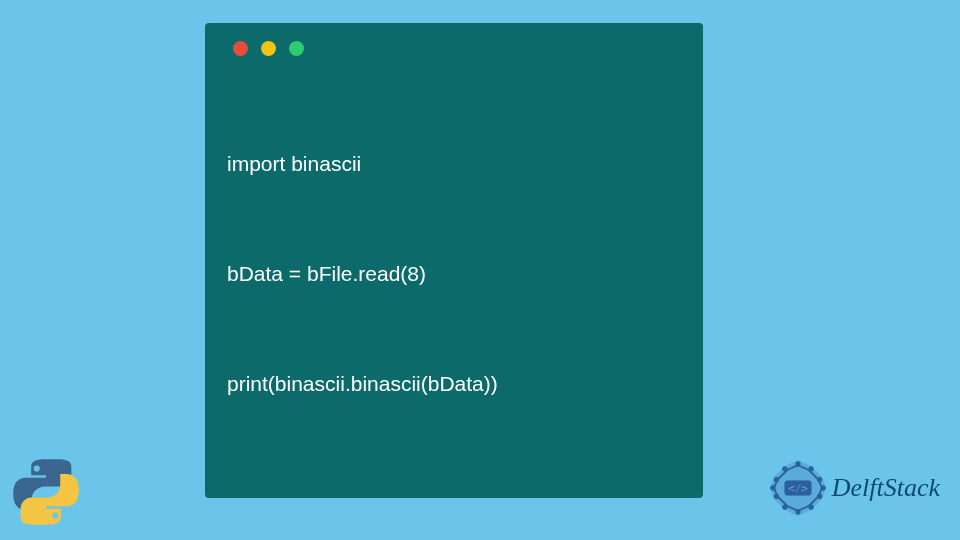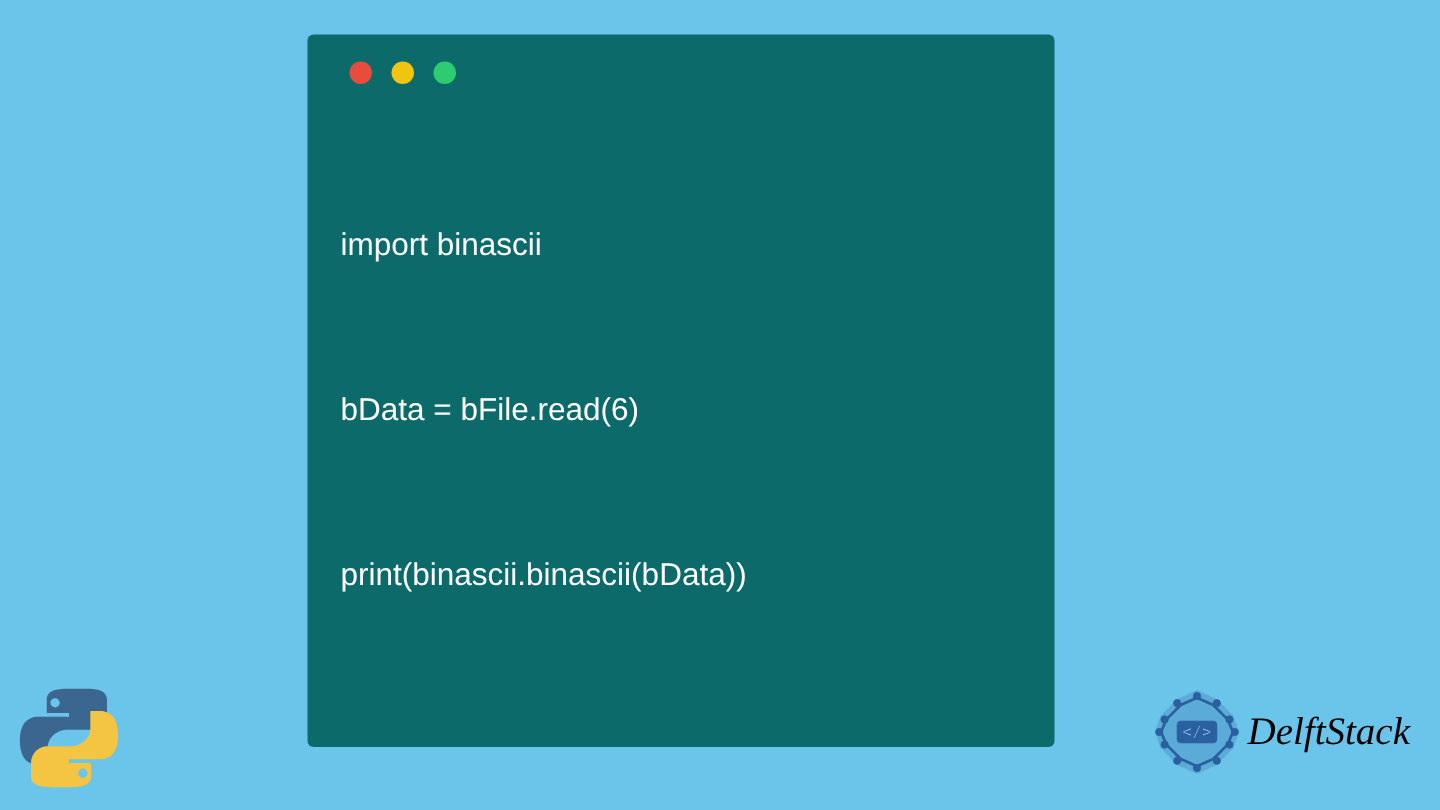--- a/index.html
+++ b/index.html
@@ -54,39 +54,39 @@
     right: 20px;
     display: flex;
     align-items: center;
     gap: 4px;
   }
   .ds-logo {
     width: 60px;
     height: 60px;
   }
   .ds-text {
-    color: #000000;
+    color: #0c4a6e;
     font-size: 26px;
     font-weight: 500;
     font-style: italic;
     font-family: Georgia, serif;
   }
 </style>
 </head>
 <body>
 
 <div class="code-window">
   <div class="traffic-lights">
     <div class="dot red"></div>
     <div class="dot yellow"></div>
     <div class="dot green"></div>
   </div>
   <div class="code">
     <div>import binascii</div>
-    <div>bData = bFile.read(6)</div>
+    <div>bData = bFile.read(8)</div>
     <div>print(binascii.binascii(bData))</div>
   </div>
 </div>
 
 <div class="python-logo">
   <svg viewBox="0 0 110 110" width="100%" height="100%">
     <path fill="#3a6690" d="M54 2c-13 0-23 2-23 12v14h24v4H22c-12 0-20 8-20 26s8 26 20 26h10V66c0-12 10-20 22-20h24c10 0 18-8 18-18V14c0-10-10-12-22-12H54zM40 12a5 5 0 1 1 0 10 5 5 0 0 1 0-10z"></path>
     <path fill="#f4c542" d="M56 108c13 0 23-2 23-12V82H55v-4h33c12 0 20-8 20-26S100 26 88 26H78v18c0 12-10 20-22 20H32c-10 0-18 8-18 18v14c0 10 10 12 22 12h20zM70 98a5 5 0 1 1 0-10 5 5 0 0 1 0 10z"></path>
   </svg>
 </div>

